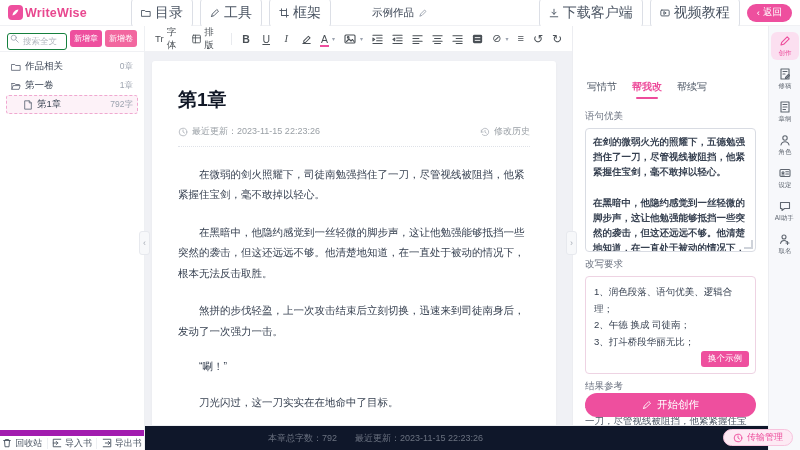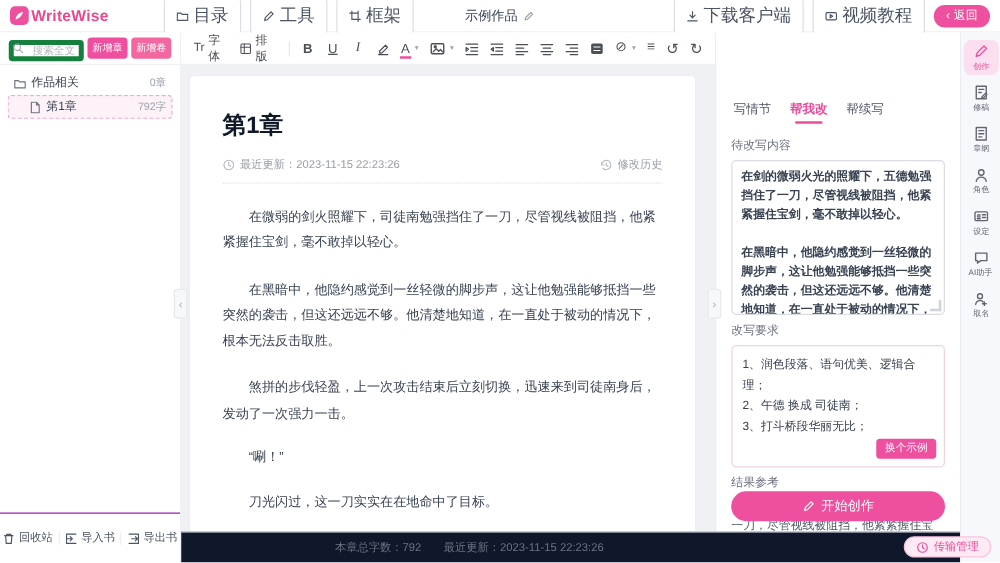--- a/index.html
+++ b/index.html
@@ -33,34 +33,34 @@
   .fb-sep { width:1px; height:12px; background:#e8eaee; }
   .fb-caret { font-size:6px; color:#9ca3af; margin-left:1px; }
   .a-color { position:relative; font-size:10.5px; }
   .a-color::after { content:""; position:absolute; left:-1px; right:-1px; bottom:-2px; height:2px; background:#ee4f9e; }
 
   
   .sidebar { position:absolute; top:26px; left:0; bottom:0; width:145px; background:#fff;
     border-right:1px solid #eef0f3; display:flex; flex-direction:column; }
   .searchrow { height:26px; border-bottom:1px solid #f0f1f4; display:flex; align-items:center; gap:3px; padding:0 7px; }
   .search-box { position:relative; width:60px; height:17px; }
-  .search-box input { width:100%; height:100%; border:4px solid #15803d; border-radius:3px; padding:0 2px 0 15px;
+  .search-box input { width:100%; height:100%; border:1px solid #15803d; border-radius:3px; padding:0 2px 0 15px;
     font-size:8.5px; color:#374151; outline:none; font-family:inherit; }
   .search-box input::placeholder { color:#b3b8bf; }
   .search-ic { position:absolute; left:3px; top:3.5px; color:#9ca3af; }
   .pill-btn { height:17px; padding:0 4px; border:none; border-radius:3px; color:#fff; font-size:8px;
     display:flex; align-items:center; cursor:pointer; font-family:Liberation Mono, monospace; }
   .tree { flex:1; padding:5px 6px; overflow:hidden; }
   .tree-row { display:flex; align-items:center; gap:4px; height:19px; padding:0 4px; font-size:9.5px;
     color:#374151; cursor:pointer; border:1px dashed transparent; border-radius:3px; }
   .tree-row .cnt { margin-left:auto; font-size:8.5px; color:#9ca3af; }
   .tree-row.lv2 { padding-left:16px; }
   .tree-row.sel { background:#fdf2f8; border-color:#f0a8d0; }
   .tree-ic { color:#6b7280; flex:0 0 auto; }
-  .side-foot { height:40px; border-top:1px solid #a21caf; display:flex; align-items:center; justify-content:space-around; }
+  .side-foot { height:20px; border-top:6px solid #a21caf; display:flex; align-items:center; justify-content:space-around; }
   .foot-item { display:flex; align-items:center; gap:3px; font-size:9px; color:#4b5563; cursor:pointer; }
   .foot-div { width:1px; height:11px; background:#eef0f3; }
 
   
   .editor-area { position:absolute; top:52px; left:145px; width:427px; bottom:25px; background:#f0f1f5; overflow:hidden; }
   .page { position:absolute; left:7px; top:9px; width:404px; bottom:-10px; background:#fff;
     border-radius:3px; box-shadow:0 1px 3px rgba(0,0,0,.04); padding:26px 26px 0; overflow:hidden; }
   .chap-title { font-size:19px; font-weight:bold; color:#111827; margin-bottom:12px; }
   .meta-row { display:flex; align-items:center; font-size:9px; color:#9aa0a6; padding-bottom:8px;
     border-bottom:1px dotted #dfe2e8; }
@@ -186,20 +186,27 @@
       <button class="pill-btn" style="background:#f2679f">新增卷</button>
     </div>
     <div class="tree">
       <div class="tree-row">
         <svg class="ic tree-ic" width="10" height="10" viewBox="0 0 12 12">
             <path d="M1 3h3.5l1 1.2H11v5.8H1z"></path>
           </svg>
         <span>作品相关</span>
         <span class="cnt">0章</span>
       </div>
+      <div class="tree-row">
+        <svg class="ic tree-ic" width="10" height="10" viewBox="0 0 12 12">
+            <path d="M1 3h3.5l1 1.2H10v1.3M1 3v7h8.6L11 5.5H2.6L1 10"></path>
+          </svg>
+        <span>第一卷</span>
+        <span class="cnt">1章</span>
+      </div>
       <div class="tree-row lv2 sel">
         <svg class="ic tree-ic" width="10" height="10" viewBox="0 0 12 12">
             <path d="M2.5 1h5L10 3.5V11h-7.5z M7.5 1v2.5H10"></path>
           </svg>
         <span>第1章</span>
         <span class="cnt">792字</span>
       </div>
     </div>
     <div class="side-foot">
       <div class="foot-item">
@@ -314,21 +321,21 @@
   <div class="handle" style="left:139px; top:231px;">‹</div>
   <div class="handle" style="left:566px; top:231px;">›</div>
 
   <div class="panel">
     <div class="tabs">
       <div class="tab">写情节</div>
       <div class="tab active">帮我改</div>
       <div class="tab">帮续写</div>
     </div>
     <div class="panel-body">
-      <div class="p-label">待改写内容</div>
+      <div class="p-label">语句优美</div>
       <div class="rewrite-box">在剑的微弱火光的照耀下，五德勉强挡住了一刀，尽管视线被阻挡，他紧紧握住宝剑，毫不敢掉以轻心。
 
 在黑暗中，他隐约感觉到一丝轻微的脚步声，这让他勉强能够抵挡一些突然的袭击，但这还远远不够。他清楚地知道，在一直处于被动的情况下，根本无法反击取胜。
 
 煞拼的步伐轻盈，上一次攻击结束后立刻切换，迅速来到午德身后，发动了一次强力一击。</div>
       <div class="p-label">改写要求</div>
       <div class="req-box">
         <div class="req-line">1、润色段落、语句优美、逻辑合理；</div>
         <div class="req-line">2、午德 换成 司徒南；</div>
         <div class="req-line">3、打斗桥段华丽无比；</div>

